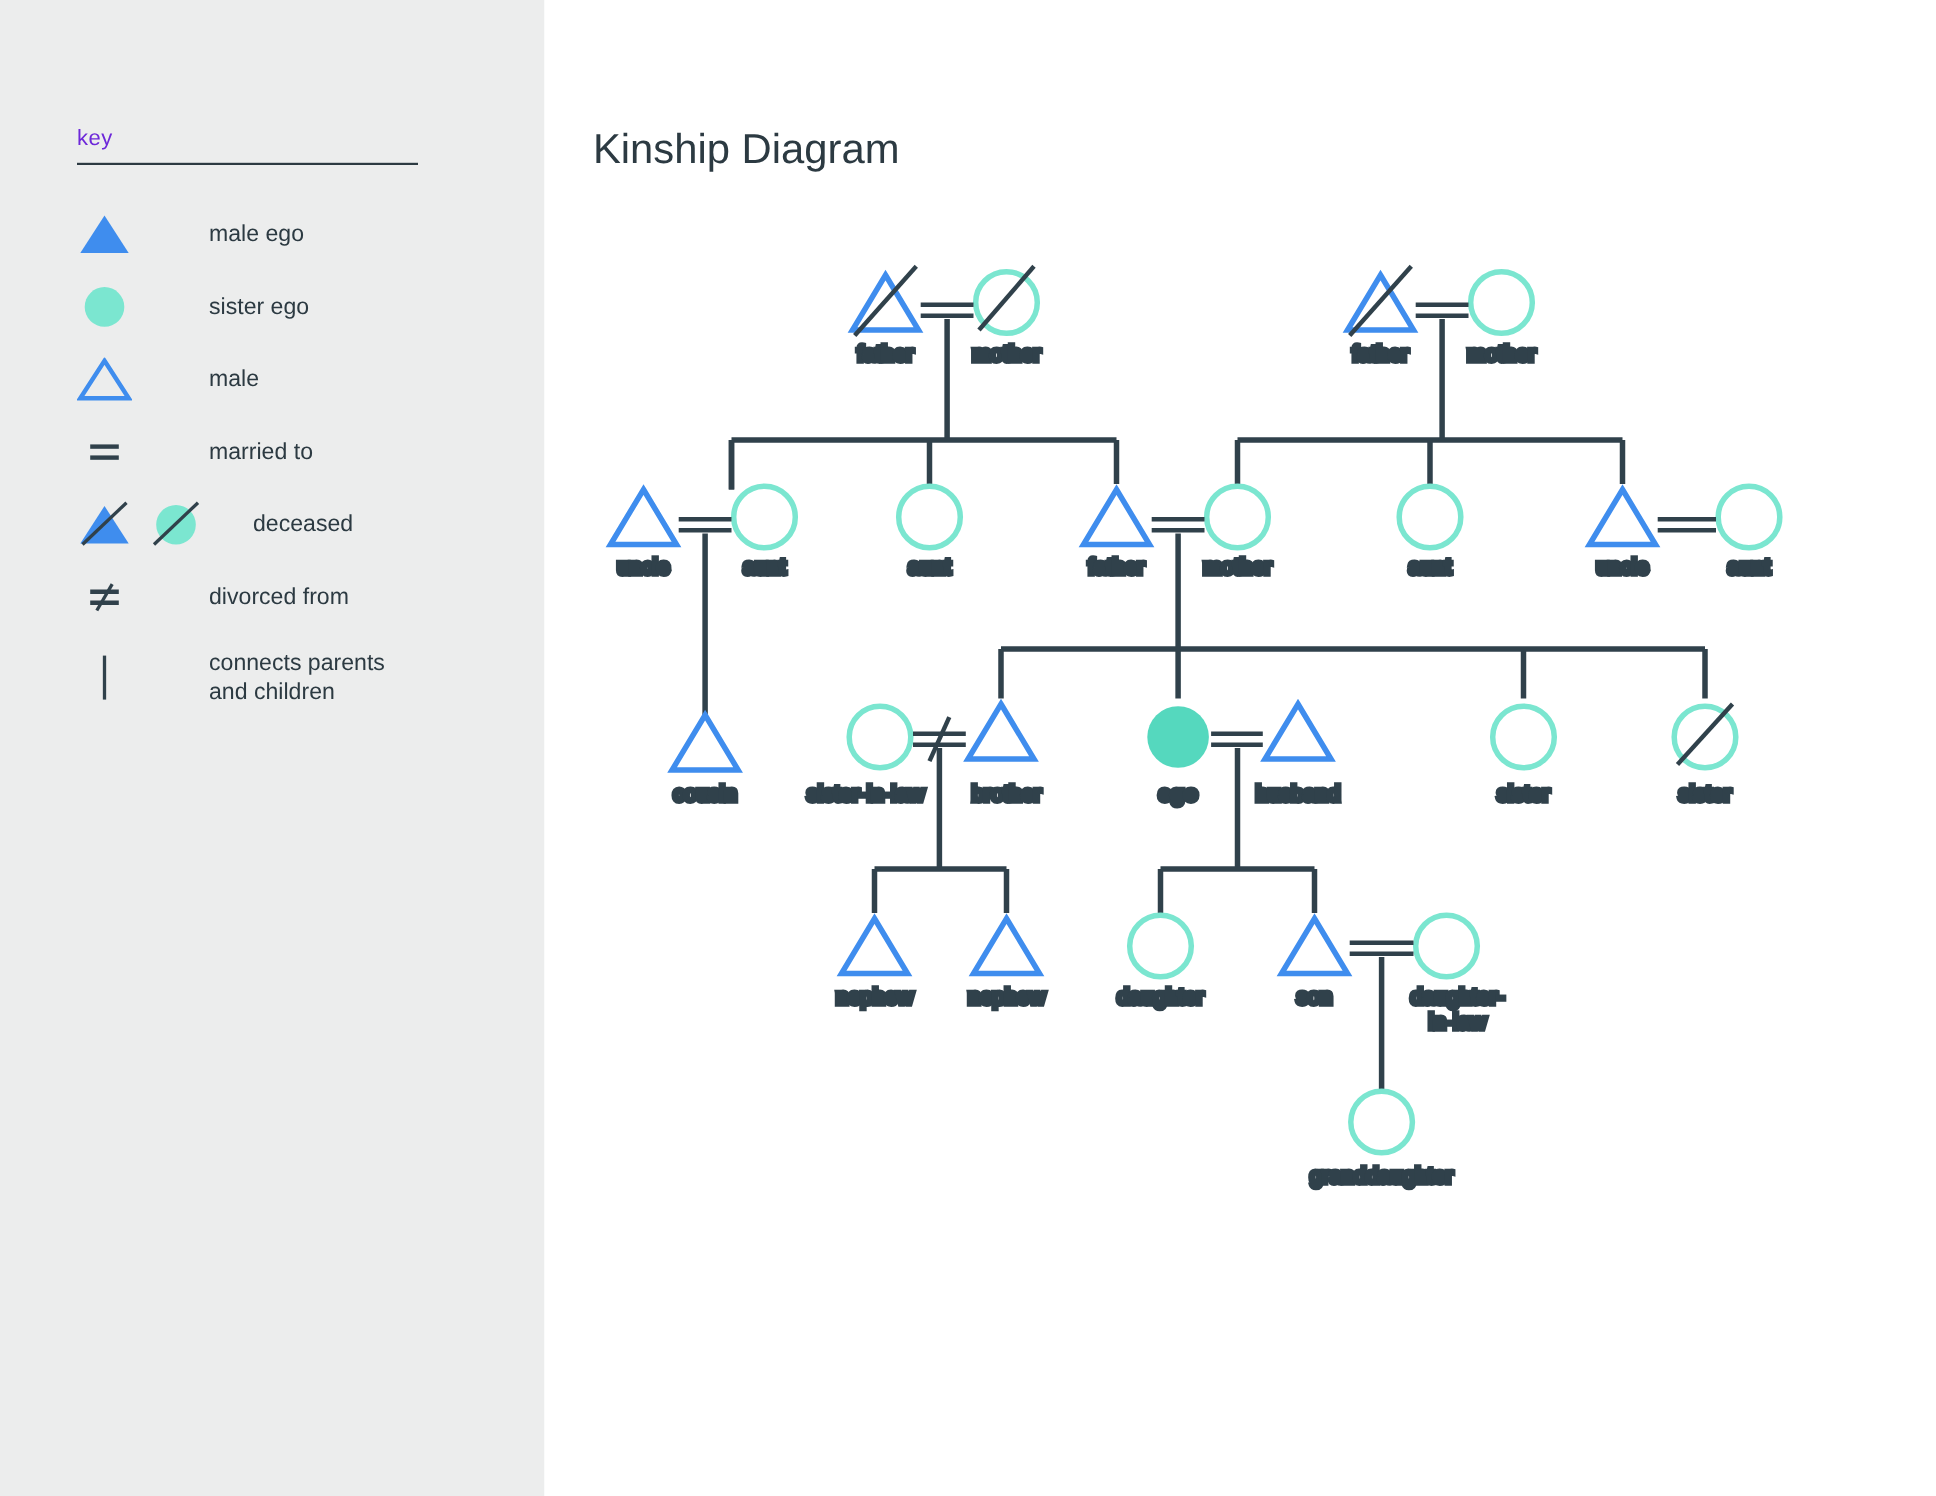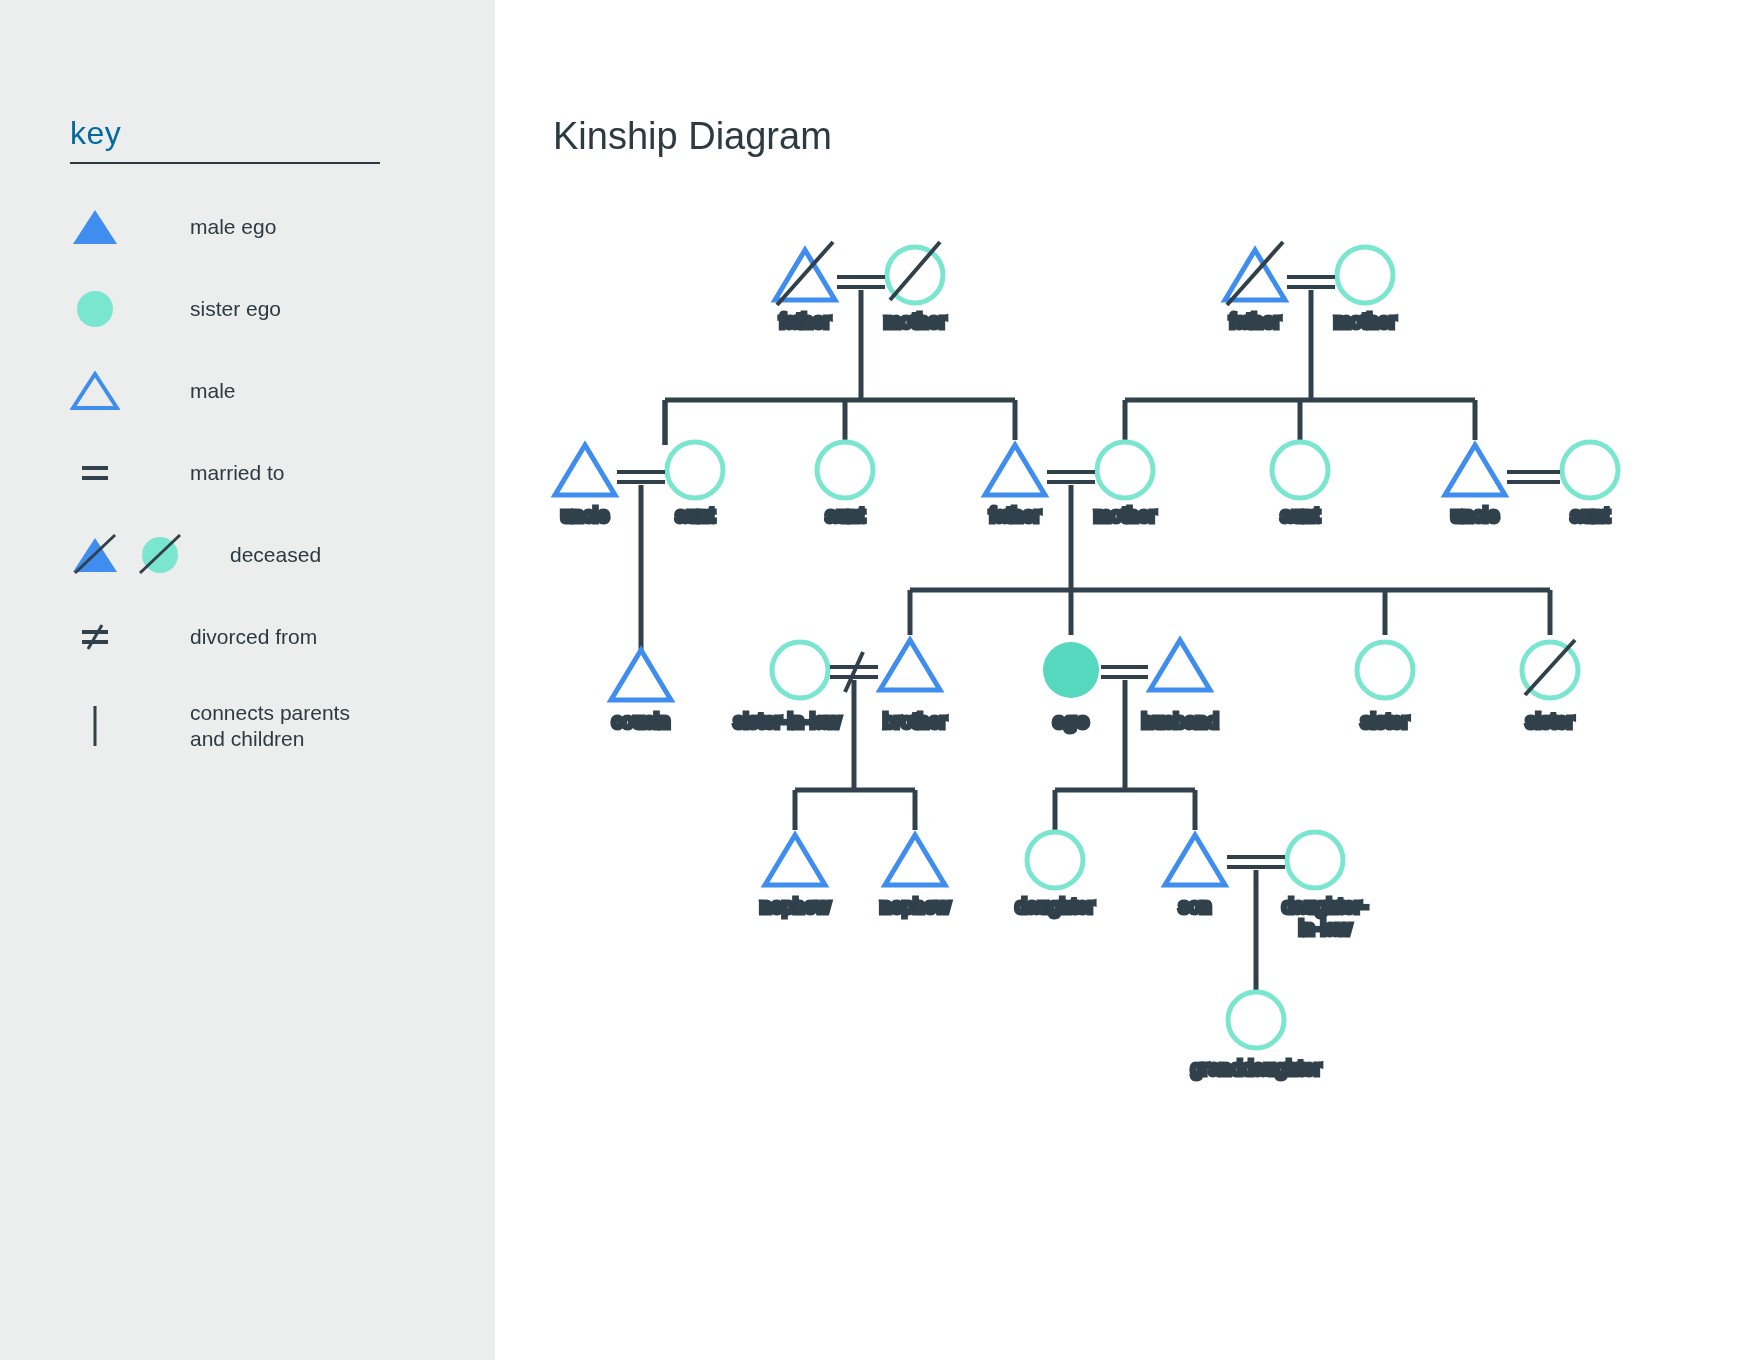--- a/index.html
+++ b/index.html
@@ -1,24 +1,24 @@
 <!DOCTYPE html>
 <html><head>
 <meta charset="utf-8">
 <style>
   html,body{margin:0;padding:0;width:1760px;height:1360px;font-family:-apple-system,BlinkMacSystemFont,"Segoe UI",Helvetica,Arial,sans-serif;color:#2c3a42;background:#fff}
   .page{display:flex;width:1760px;height:1360px}
   .sidebar{width:495px;height:1360px;background:#eceded;box-sizing:border-box;padding:115px 60px 0 70px}
   .main{flex:1;height:1360px;background:#fff;position:relative}
-  .key-head{font-size:32px;color:#0369a1;padding-bottom:10px;border-bottom:2px solid #2c3a42;width:310px;margin-bottom:30px;letter-spacing:.5px}
-  .legend{display:flex;flex-direction:column;gap:16px}
+  .key-head{font-size:20px;color:#6d28d9;padding-bottom:10px;border-bottom:2px solid #2c3a42;width:310px;margin-bottom:30px;letter-spacing:.5px}
+  .legend{display:flex;flex-direction:column;gap:0}
   .lg{display:flex;align-items:center;height:66px}
   .lg .icon{width:120px;display:flex;align-items:center;gap:10px}
   .lg .lbl{font-size:21px;color:#2c3a42;line-height:1.25}
-  .title{font-size:38px;color:#2c3a42;position:absolute;left:58px;top:115px;font-weight:400}
+  .title{font-size:38px;color:#2c3a42;position:absolute;left:44px;top:115px;font-weight:400}
   .chart{position:absolute;left:20px;top:220px}
   .node-label{fill:#2c3a42;font-size:20px;text-anchor:middle;font-family:inherit}
   .node-label.bold{font-weight:700}
 </style>
 </head>
 <body>
 
 <div class="page">
 
   <div class="sidebar">

